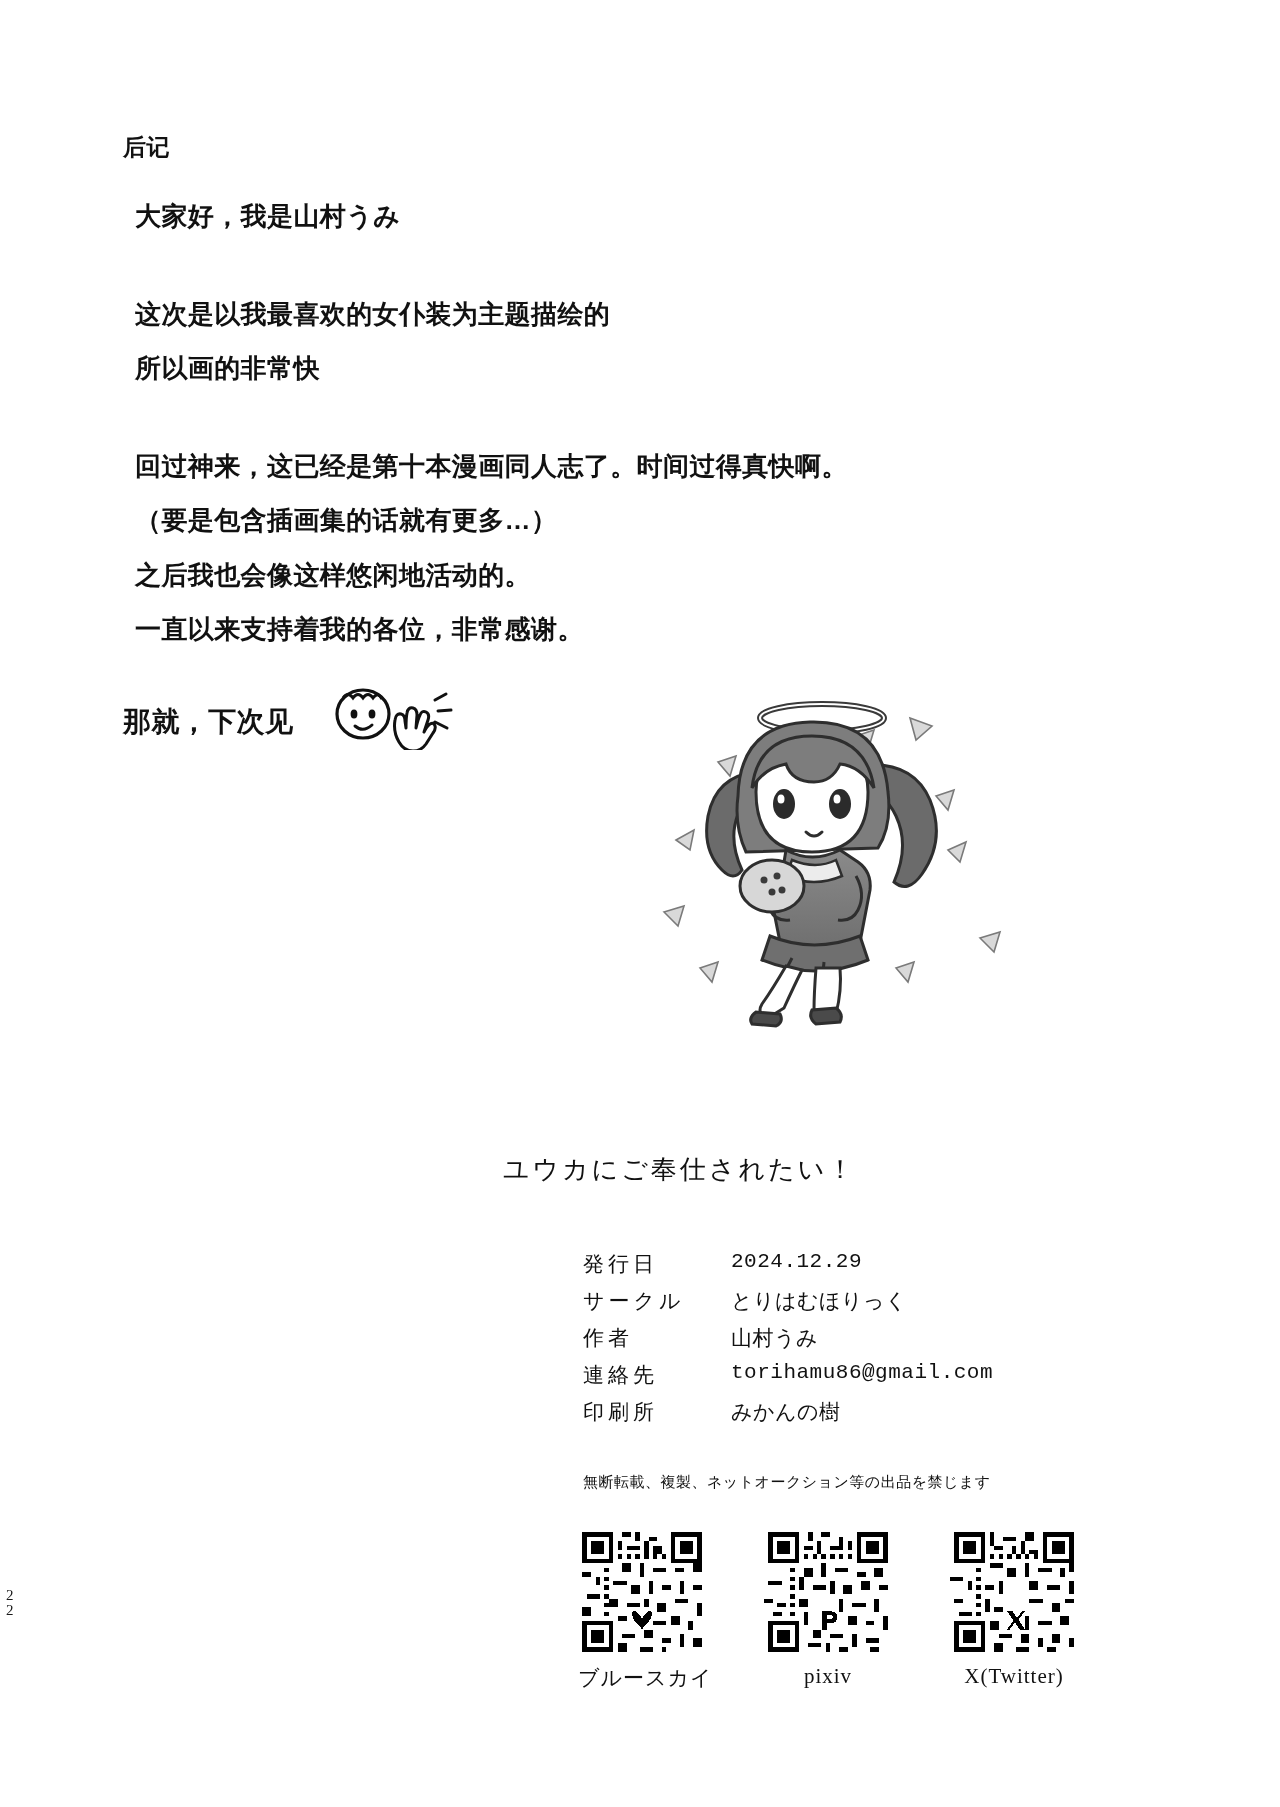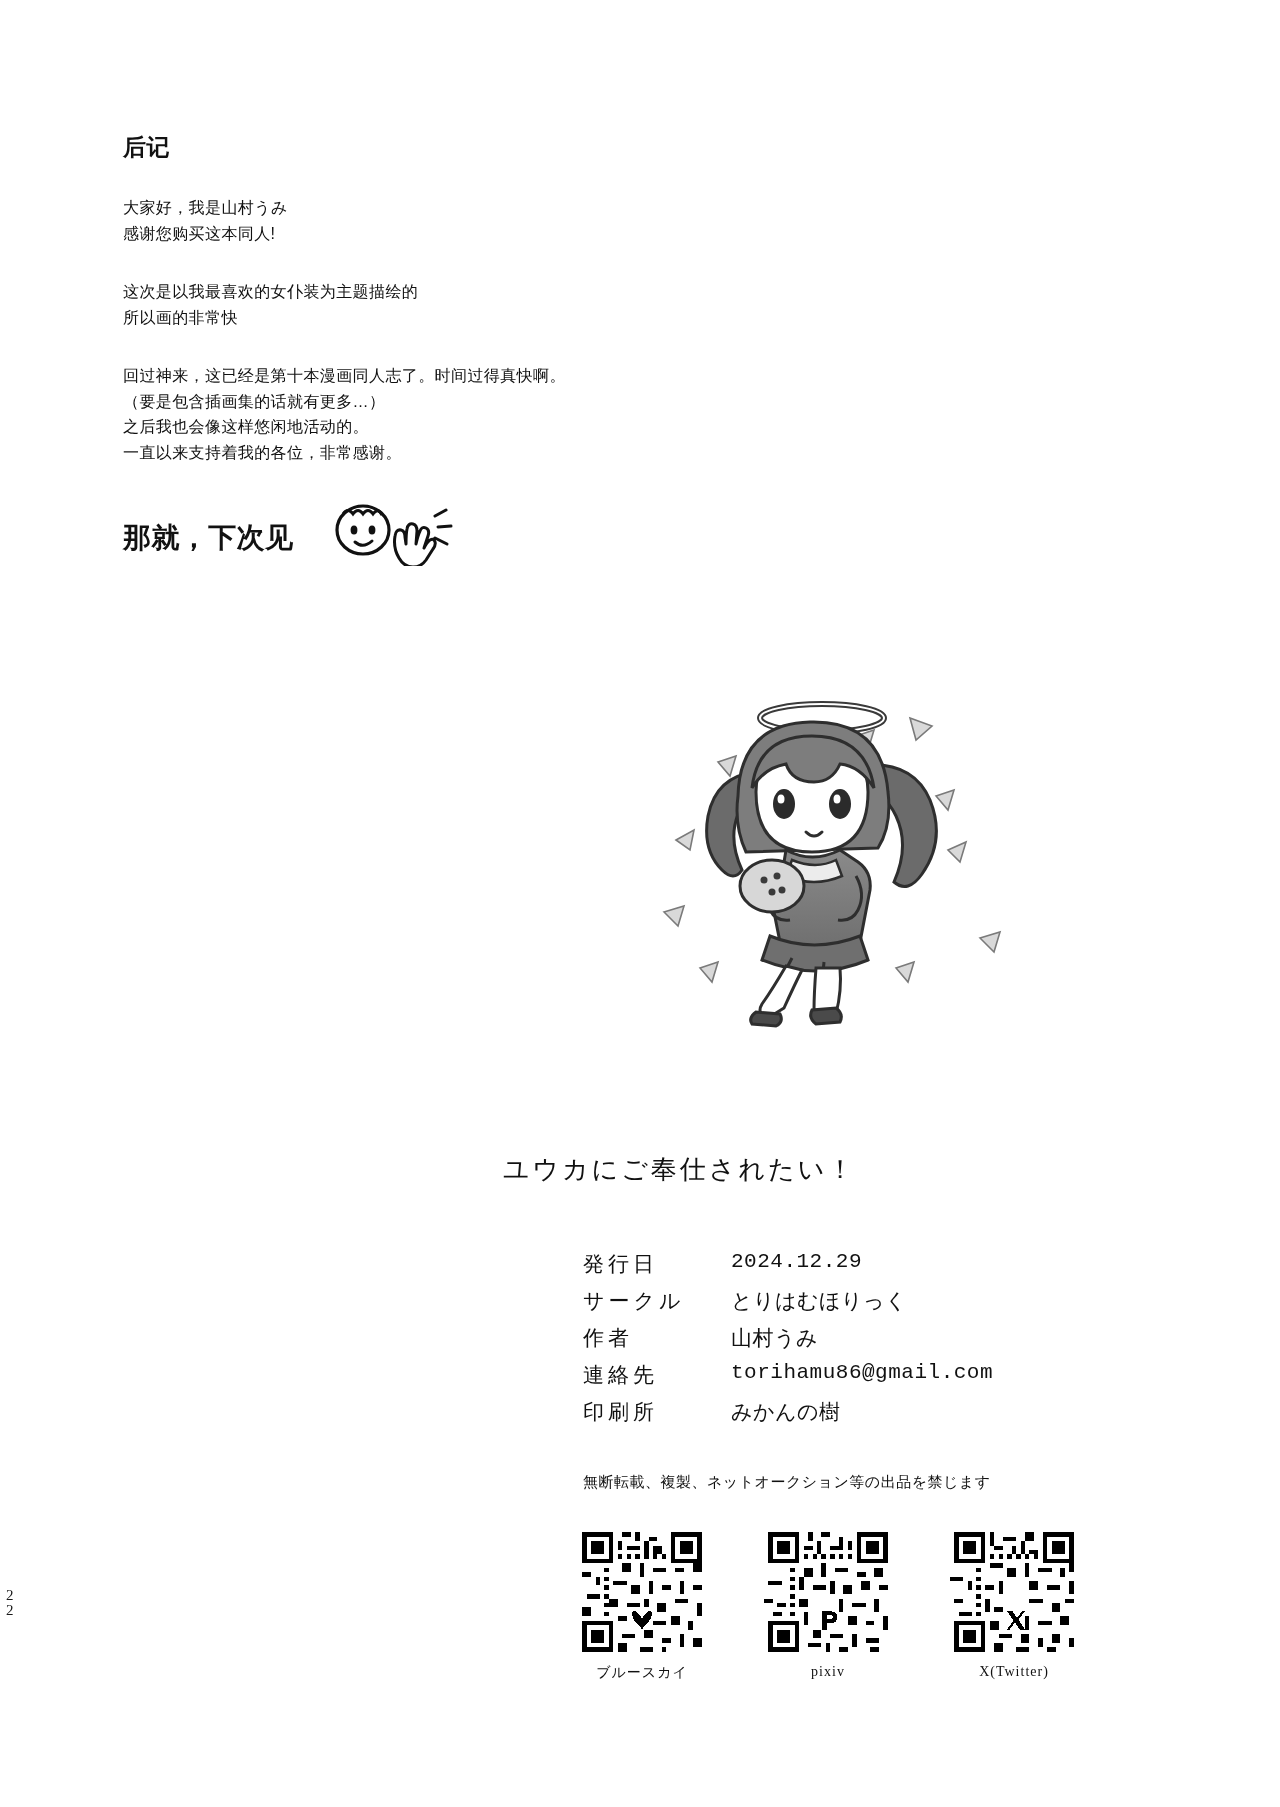--- a/index.html
+++ b/index.html
@@ -37,23 +37,23 @@
     width: 820px;
   }
   .afterword .heading {
     font-size: 23px;
     font-weight: 700;
     line-height: 1.0;
     margin: 0 0 36px 0;
     letter-spacing: 0.5px;
   }
   .afterword p {
-    margin: 0;
-    font-size: 16px;
-    font-weight: 400;
+    margin: 12px;
+    font-size: 26px;
+    font-weight: 700;
     line-height: 1.62;
     letter-spacing: 0.4px;
   }
   .afterword .gap {
     height: 32px;
   }
   .signoff-row {
     display: flex;
     align-items: center;
     margin-top: 40px;
@@ -143,39 +143,38 @@
   }
   .qr-box {
     width: 128px;
     height: 128px;
     background: #ffffff;
     position: relative;
   }
   .qr-caption {
     margin-top: 8px;
     font-family: "Liberation Serif", serif;
-    font-size: 14px;
+    font-size: 21px;
     letter-spacing: 1px;
     color: #111;
     white-space: nowrap;
   }
 </style>
 </head>
 <body>
 
 <div class="page-number">
   <span>2</span>
   <span>2</span>
 </div>
 
 <div class="afterword">
   <div class="heading">后记</div>
 
   <p>大家好，我是山村うみ</p>
-  <p>感谢您购买这本同人!</p>
   <div class="gap"></div>
   <p>这次是以我最喜欢的女仆装为主题描绘的</p>
   <p>所以画的非常快</p>
   <div class="gap"></div>
   <p>回过神来，这已经是第十本漫画同人志了。时间过得真快啊。</p>
   <p>（要是包含插画集的话就有更多…）</p>
   <p>之后我也会像这样悠闲地活动的。</p>
   <p>一直以来支持着我的各位，非常感谢。</p>
 
   <div class="signoff-row">

